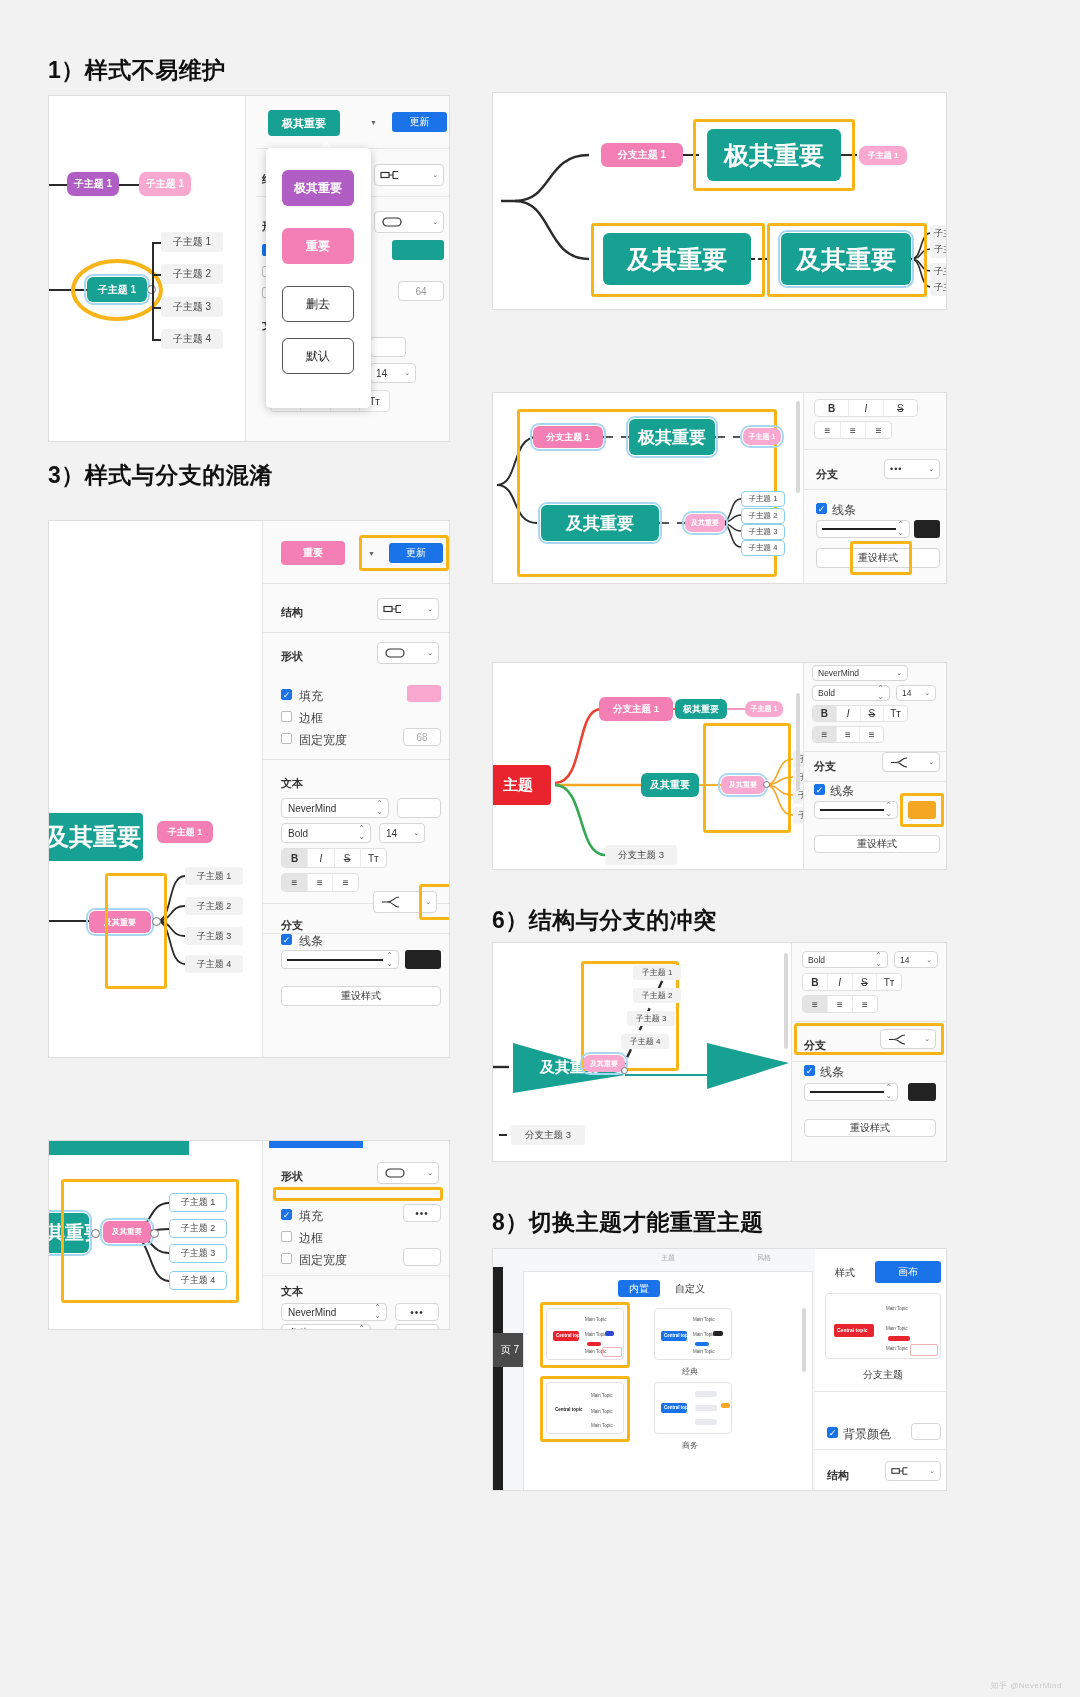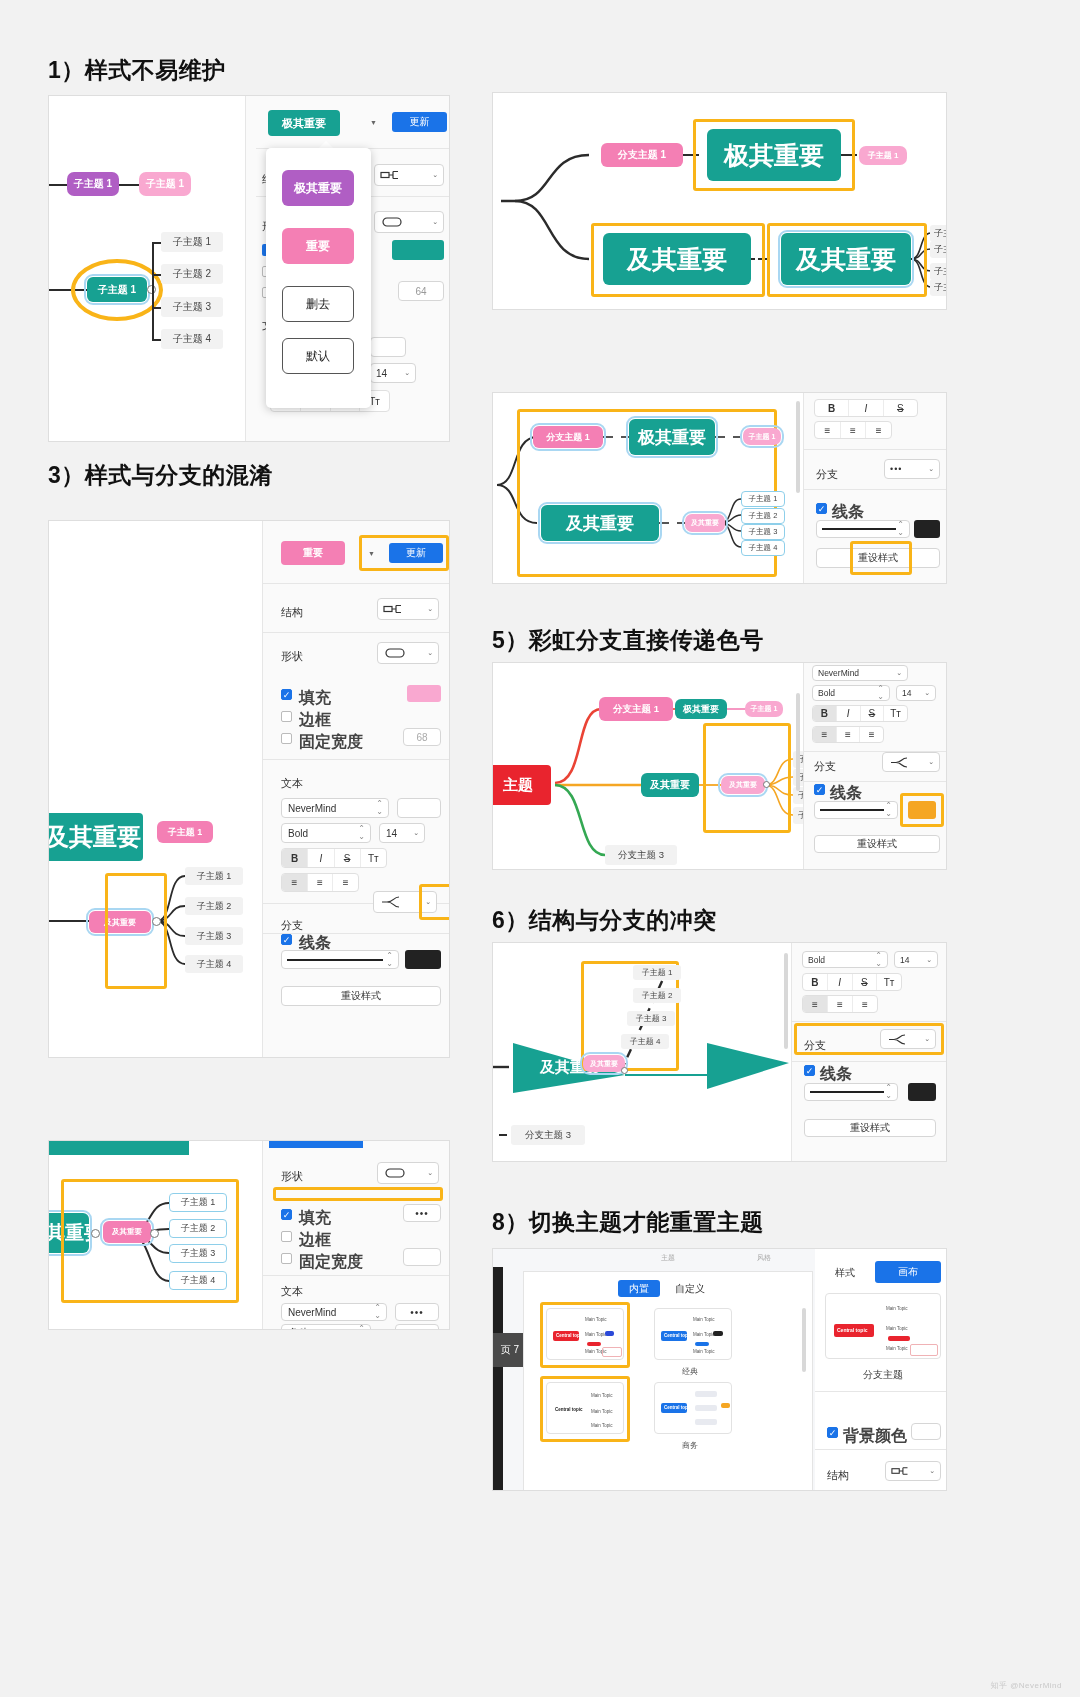--- a/index.html
+++ b/index.html
@@ -47,22 +47,22 @@
     border:1.5px solid #8ecfea; border-radius:4px;
   }
   .sel-out{ outline:2px solid #a9d7f2; outline-offset:1px; }
   .hl{ position:absolute; border:3px solid #f9b418; border-radius:3px; }
   .hl-oval{ position:absolute; border:4px solid #f9b418; border-radius:50%; }
   .link{ position:absolute; background:#2b2b2b; }
   .dot{
     position:absolute; width:9px; height:9px; border-radius:50%;
     background:#fff; border:1.2px solid #777;
   }
-  .lbl{ font-size:11px; color:#333; font-weight:normal; }
-  .lbl-n{ font-size:16px; color:#444; font-weight:bold; }
+  .lbl{ font-size:11px; color:#333; font-weight:bold; }
+  .lbl-n{ font-size:12px; color:#444; font-weight:normal; }
   .ctl{
     background:#fff; border:1px solid #d6d6d6; border-radius:4px;
     display:flex; align-items:center; justify-content:center;
     font-size:10px; color:#333;
   }
   .ctl-sel{
     background:#fff; border:1px solid #d6d6d6; border-radius:4px;
     display:flex; align-items:center; justify-content:space-between;
     font-size:10px; color:#333; padding:0 5px;
   }
@@ -133,23 +133,20 @@
 </head>
 <body>
 
 <div class="page">
 
   <div class="sec-title" style="left:48px;top:55px;">
     <span>1）</span><span>样式不易维护</span>
   </div>
   <div class="sec-title" style="left:48px;top:460px;">
     <span>3）</span><span>样式与分支的混淆</span>
-  </div>
-  <div class="sec-title" style="left:492px;top:625px;">
-    <span>5）</span><span>彩虹分支直接传递色号</span>
   </div>
   <div class="sec-title" style="left:492px;top:905px;">
     <span>6）</span><span>结构与分支的冲突</span>
   </div>
   <div class="sec-title" style="left:492px;top:1207px;">
     <span>8）</span><span>切换主题才能重置主题</span>
   </div>
 
   <div class="shot" style="left:48px;top:95px;width:402px;height:347px;">
 

